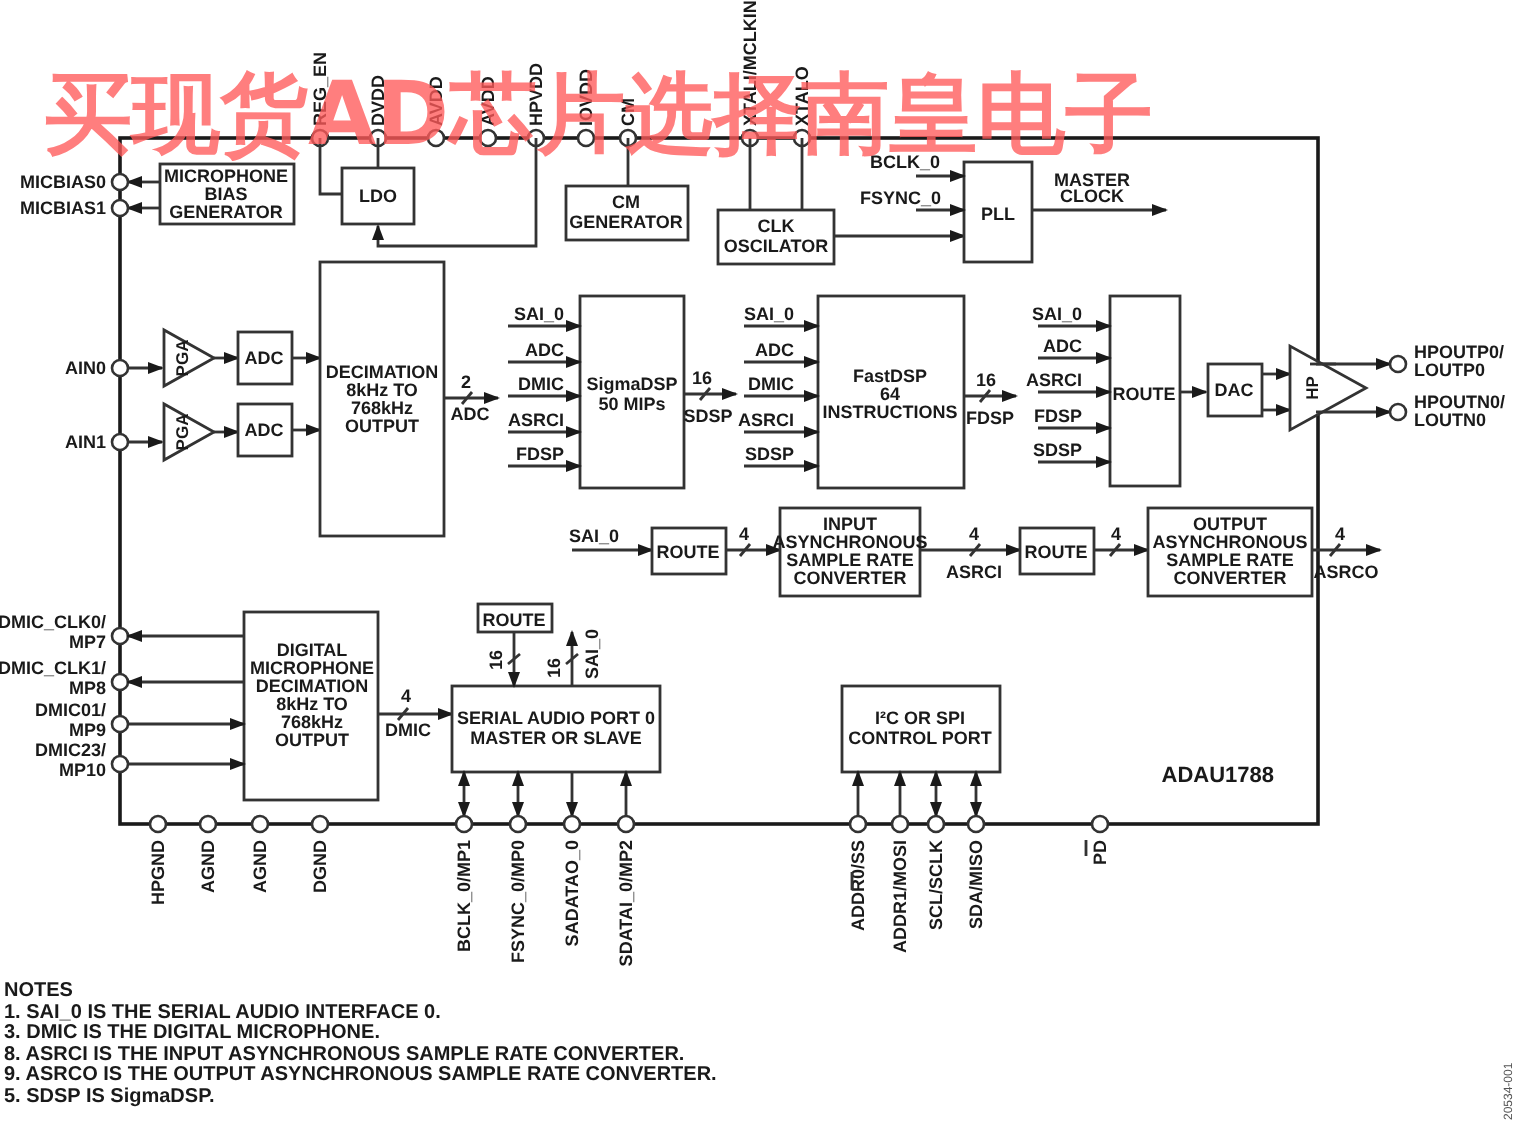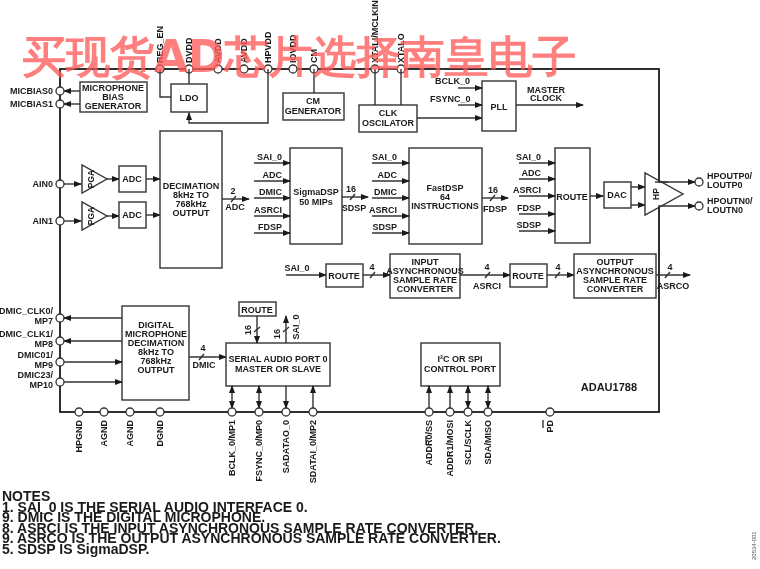--- a/index.html
+++ b/index.html
@@ -6,21 +6,21 @@
   body{width:760px;height:569px;position:relative;overflow:hidden;font-family:"Liberation Sans",sans-serif;}
   svg{position:absolute;left:0;top:0;}
   .t{font-family:"Liberation Sans",sans-serif;font-weight:bold;font-size:9px;fill:#1a1a1a;}
   .ts{font-family:"Liberation Sans",sans-serif;font-weight:bold;font-size:8.5px;fill:#1a1a1a;}
   .tbig{font-family:"Liberation Sans",sans-serif;font-weight:bold;font-size:11px;fill:#1a1a1a;}
   .blk{fill:#ffffff;stroke:#333;stroke-width:1.4;}
   .ln{stroke:#333;stroke-width:1.4;fill:none;}
   .bd{stroke:#1a1a1a;stroke-width:1.8;fill:none;}
   .pin{fill:#ffffff;stroke:#333;stroke-width:1.3;}
   .wm{font-family:"DejaVu Sans",sans-serif;font-weight:bold;font-size:44px;fill:#ff5a5a;fill-opacity:0.78;}
-  .notes{position:absolute;left:2px;top:491px;font-family:"Liberation Sans",sans-serif;font-weight:bold;font-size:14px;color:#1a1a1a;line-height:10.6px;}
+  .notes{position:absolute;left:2px;top:491px;font-family:"Liberation Sans",sans-serif;font-weight:bold;font-size:10px;color:#1a1a1a;line-height:10.6px;}
   .notes div{white-space:nowrap;}
   .fig{font-family:"Liberation Sans",sans-serif;font-size:6px;fill:#555;}
 </style>
 </head>
 <body>
 
 <svg id="diag" width="760" height="569" viewBox="0 0 760 569">
   <defs>
     <marker id="arr" markerWidth="8" markerHeight="6" refX="7" refY="3" orient="auto" markerUnits="userSpaceOnUse">
       <path d="M0,0 L8,3 L0,6 Z" fill="#1a1a1a"></path>
@@ -313,17 +313,17 @@
     </g>
 
   <text transform="translate(756,560) rotate(-90)" class="fig">20534-001</text>
 
   <text x="22" y="72" class="wm">买现货AD芯片选择南皇电子</text>
 </svg>
 
 <div class="notes">
   <div>NOTES</div>
   <div>1. SAI_0 IS THE SERIAL AUDIO INTERFACE 0.</div>
-  <div>9. DMIC IS THE DIGITAL MICROPHONE.</div>
+  <div>3. DMIC IS THE DIGITAL MICROPHONE.</div>
   <div>8. ASRCI IS THE INPUT ASYNCHRONOUS SAMPLE RATE CONVERTER.</div>
   <div>9. ASRCO IS THE OUTPUT ASYNCHRONOUS SAMPLE RATE CONVERTER.</div>
   <div>5. SDSP IS SigmaDSP.</div>
 </div>
 
 </body></html>

